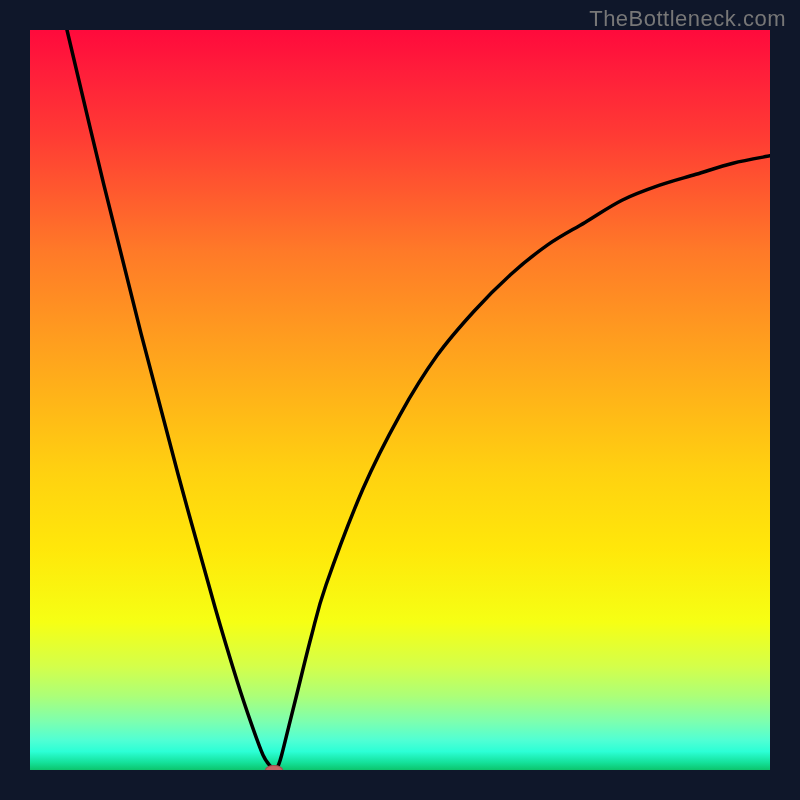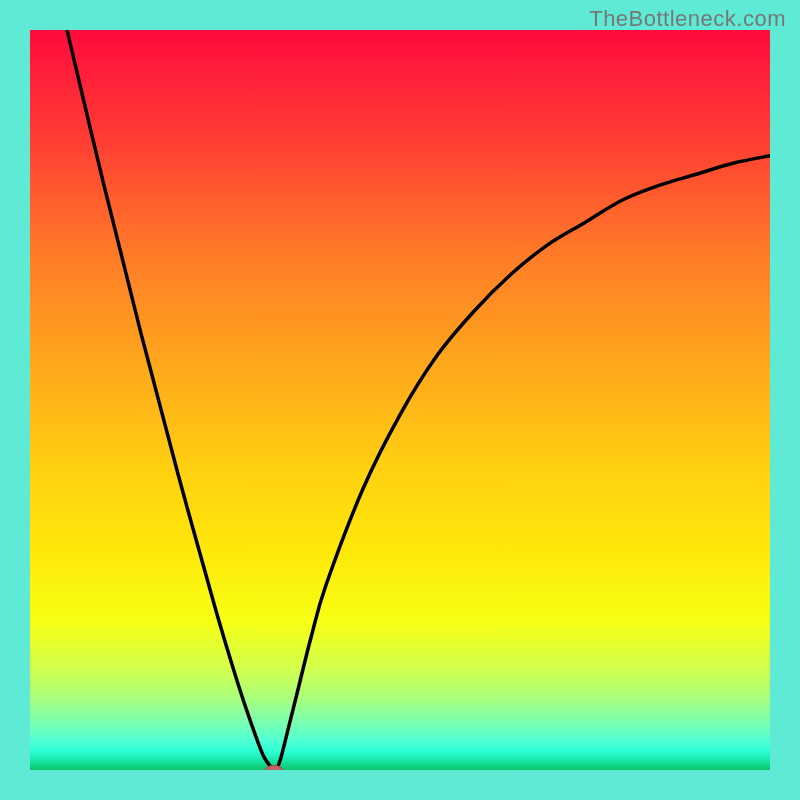--- a/index.html
+++ b/index.html
@@ -7,21 +7,21 @@
     padding: 0;
     width: 800px;
     height: 800px;
     background: #000;
     overflow: hidden;
   }
   .frame {
     position: relative;
     width: 800px;
     height: 800px;
-    background: #5eead4;
+    background: #0f172a;
   }
   .watermark {
     position: absolute;
     top: 6px;
     right: 14px;
     color: #777;
     font-family: Arial, Helvetica, sans-serif;
     font-size: 22px;
     letter-spacing: 0.5px;
     z-index: 50;

